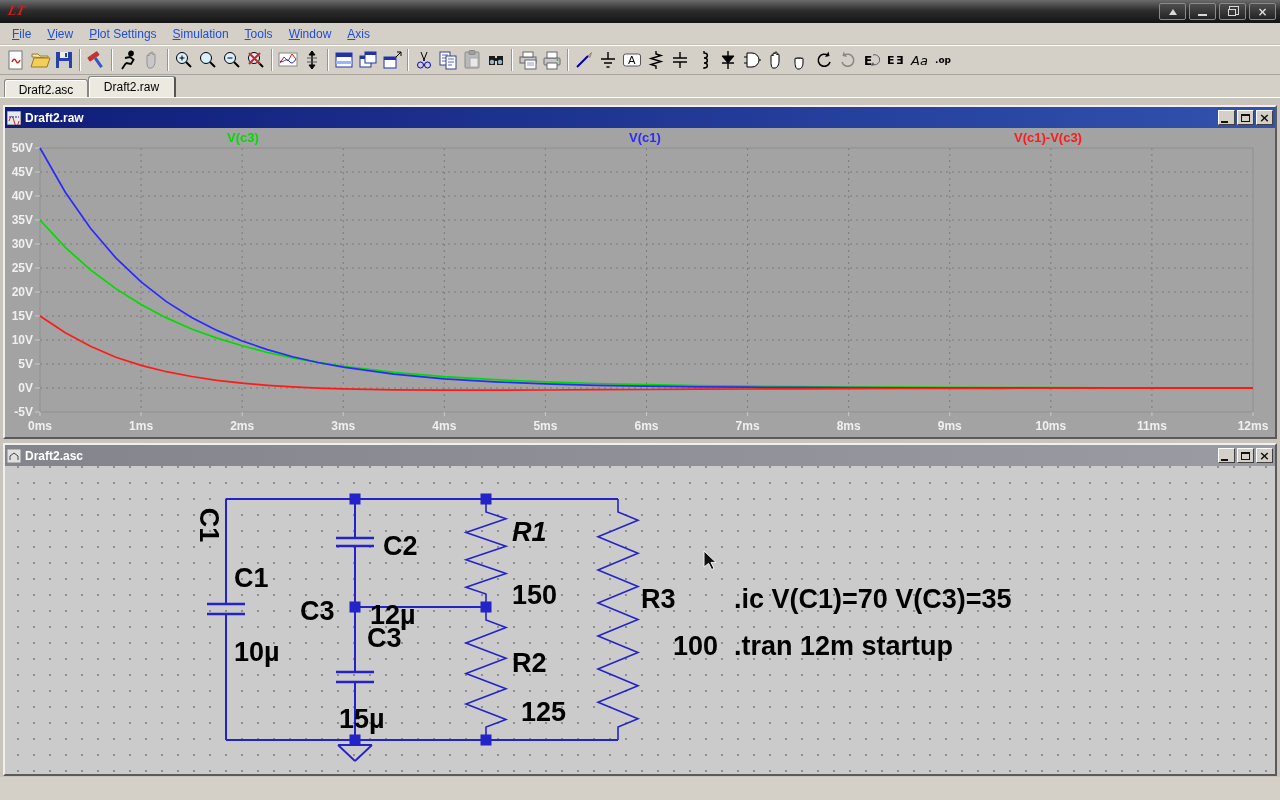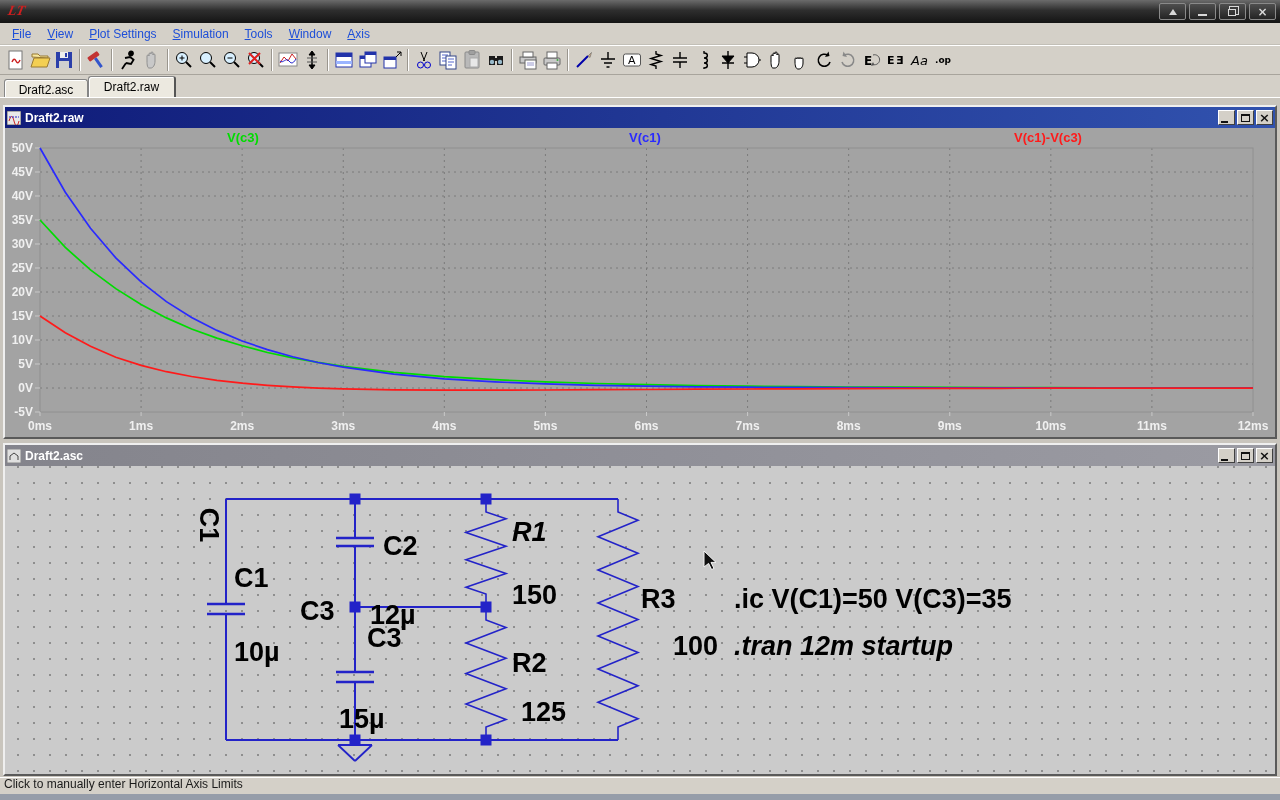--- a/index.html
+++ b/index.html
@@ -533,25 +533,22 @@
         <div class="slabel" style="left:365px; top:102px;margin-top:32px;">12µ</div>
         <div class="slabel" style="left:295px; top:130px;">C3</div>
         <div class="slabel" style="left:362px; top:157px;">C3</div>
         <div class="slabel" style="left:334px; top:238px;">15µ</div>
         <div class="slabel" style="left:507px; top:51px;font-style:italic;">R1</div>
         <div class="slabel" style="left:507px; top:102px;margin-top:12px;">150</div>
         <div class="slabel" style="left:507px; top:182px;">R2</div>
         <div class="slabel" style="left:516px; top:231px;">125</div>
         <div class="slabel" style="left:636px; top:118px;">R3</div>
         <div class="slabel" style="left:668px; top:165px;">100</div>
-        <div class="slabel" style="left:729px; top:118px;">.ic V(C1)=50 V(C3)=35</div>
-        <div class="slabel" style="left:729px; top:165px;font-style:italic;">.tran 12m startup</div>
+        <div class="slabel" style="left:729px; top:118px;">.ic V(C1)=70 V(C3)=35</div>
+        <div class="slabel" style="left:729px; top:165px;">.tran 12m startup</div>
         <svg class="cursor-svg" style="left:698px; top:84px;" width="16" height="22">
           <polygon points="1,1 1,17 5.6,13.4 8.6,19.6 11,18.4 8,12.4 13,12.4" fill="#111" stroke="#f5f5f5" stroke-width="1"></polygon>
         </svg>
       </div>
     </div>
   </div>
 
-  <div class="statusbar">
-    <span>Click to manually enter Horizontal Axis Limits</span>
-  </div>
 </div>
 
 </body></html>

